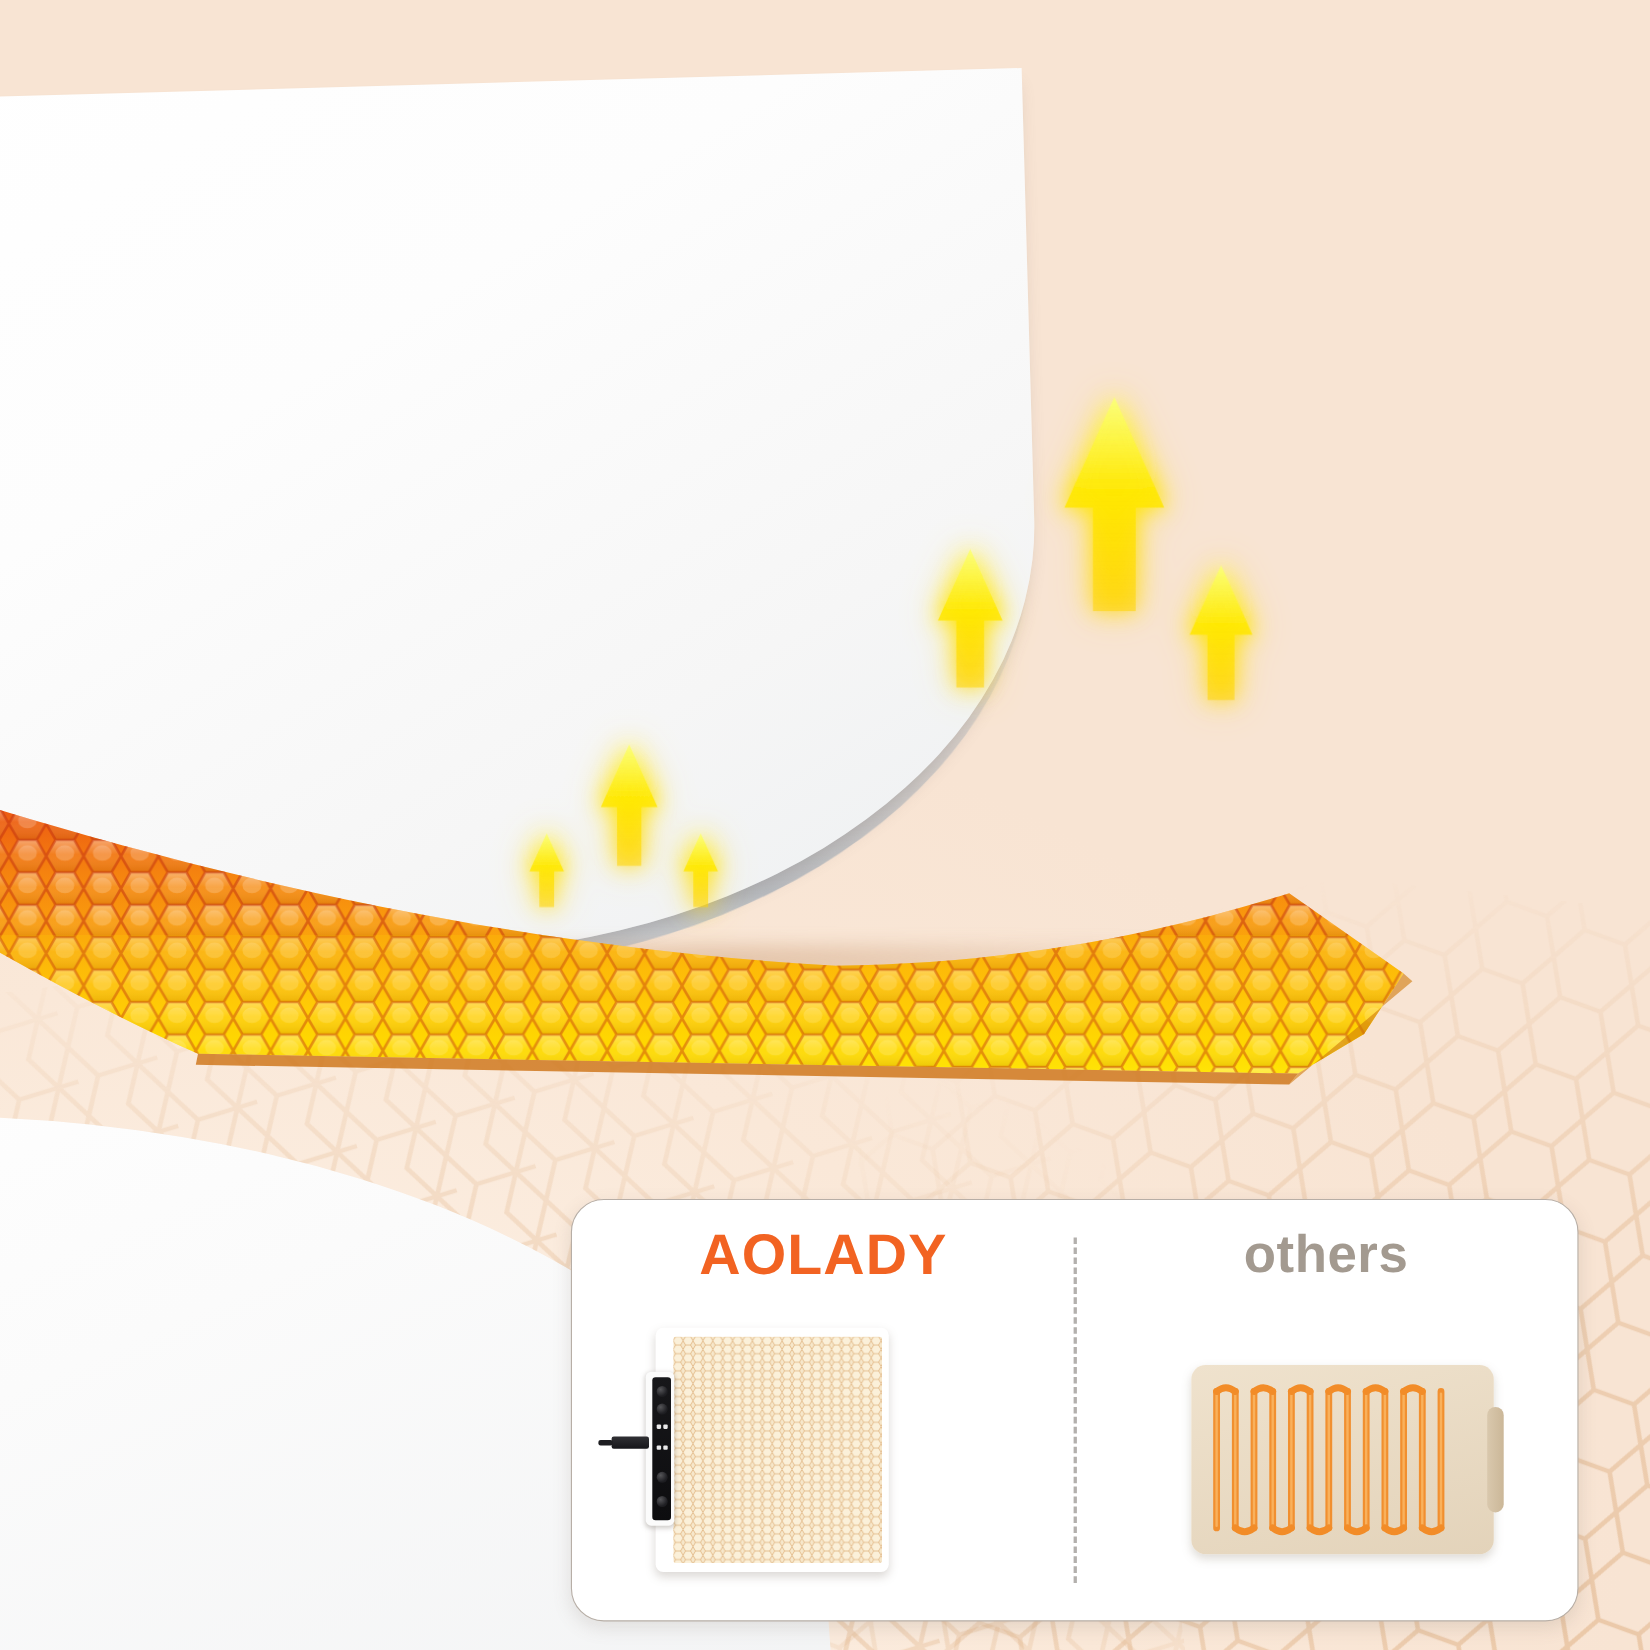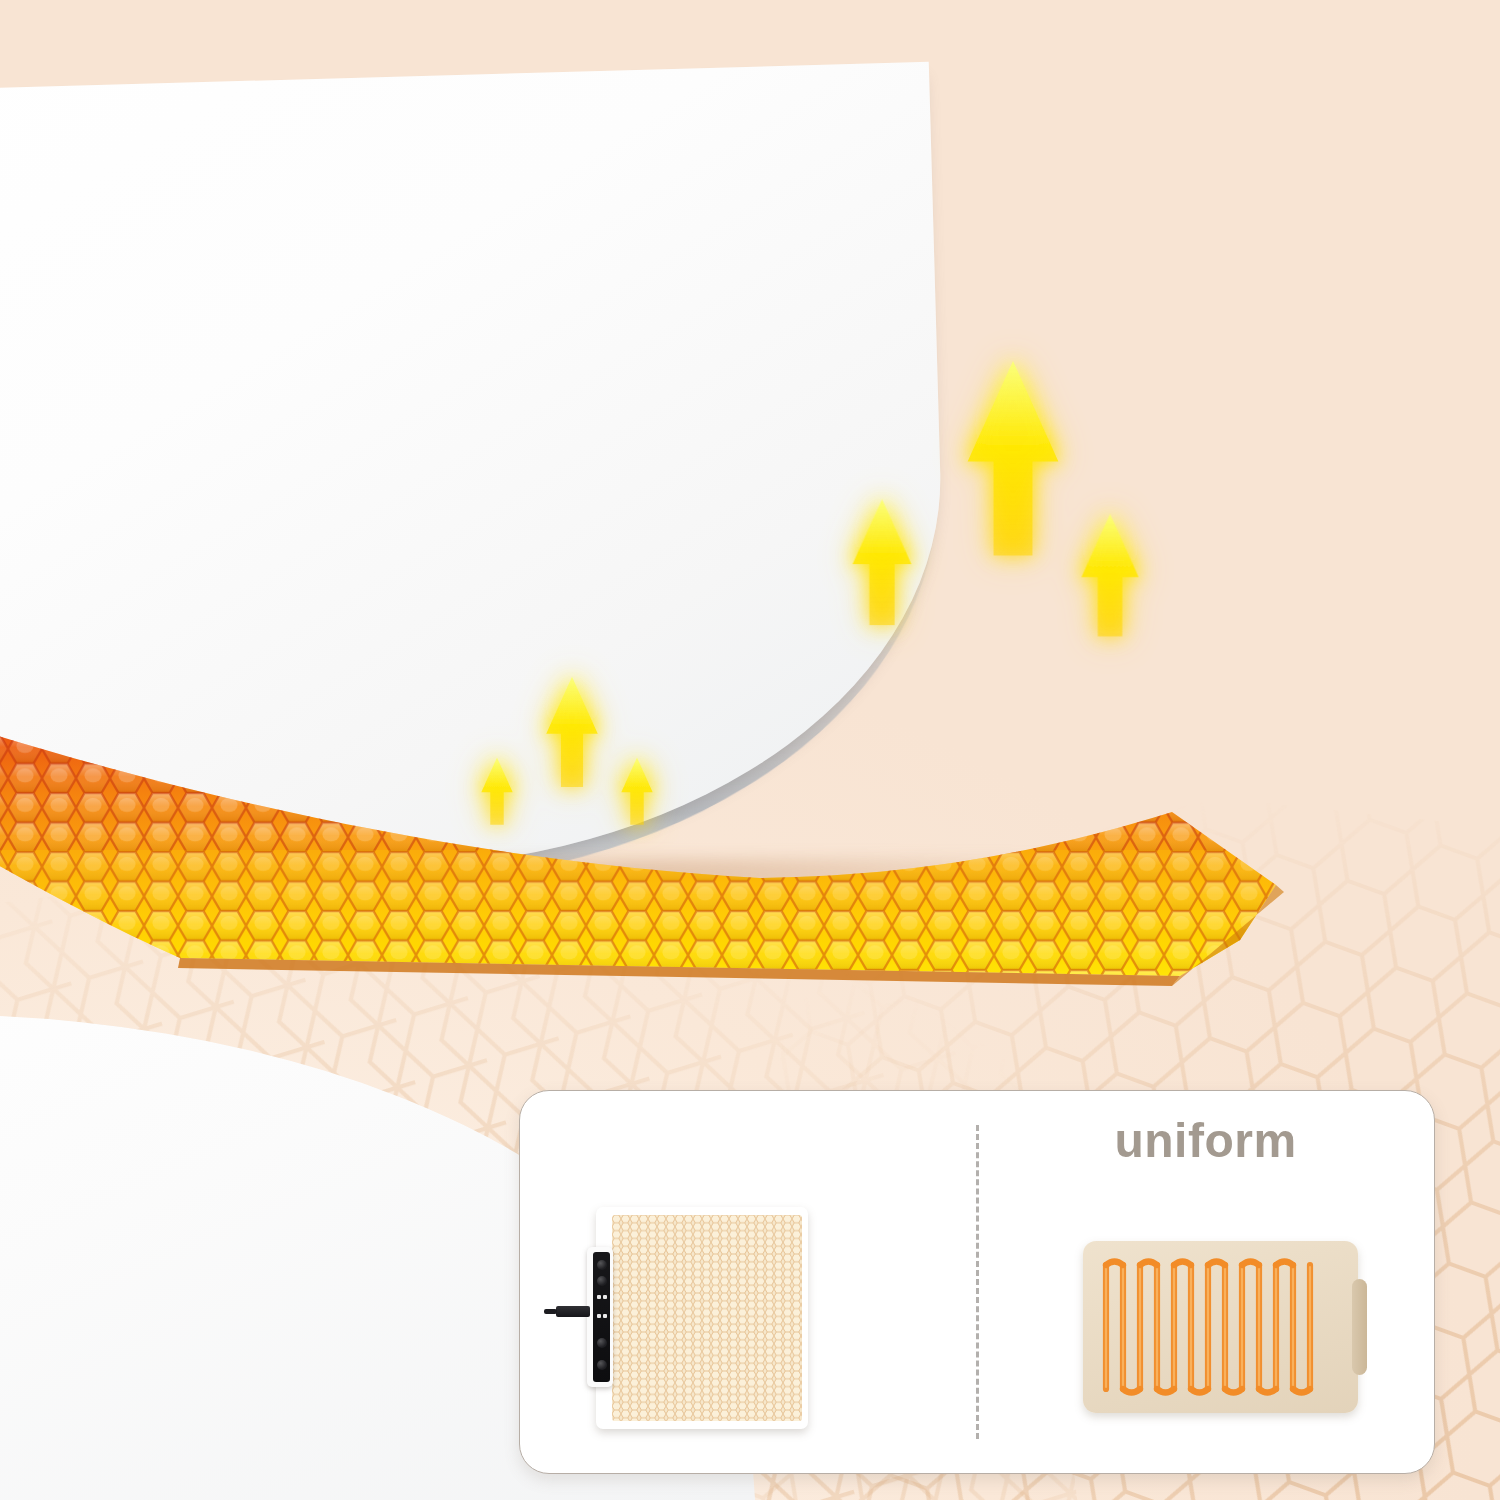--- a/index.html
+++ b/index.html
@@ -288,20 +288,21 @@
   </div>
 
   <div class="sheet2-edge"></div>
   <div class="sheet2"></div>
 
 
   <div class="compare">
     <div class="compare-inner">
 
       <div class="col">
+        <div class="brand-label">AOLADY</div>
 
         <div class="prod-a">
           <div class="prod-a-body"></div>
           <div class="prod-a-hc">
             <svg width="100%" height="100%" viewBox="0 0 190 206" preserveAspectRatio="none">
               <defs>
                 <pattern id="matHex" width="9" height="7.8" patternUnits="userSpaceOnUse">
                   <path d="M2.25 0 L6.75 0 L9 3.9 L6.75 7.8 L2.25 7.8 L0 3.9 Z" fill="#fbf0d9" stroke="#dcab72" stroke-width=".85" stroke-opacity=".75"></path>
                 </pattern>
               </defs>
@@ -319,21 +320,21 @@
               <div class="ctrl-led" style="left:10px;top:62px;"></div>
               <div class="ctrl-btn" style="top:86px;"></div>
               <div class="ctrl-btn" style="top:108px;"></div>
             </div>
           </div>
           <div class="plug"></div>
         </div>
       </div>
 
       <div class="col">
-        <div class="others-label">uniform</div>
+        <div class="others-label">others</div>
 
         <div class="prod-o">
           <div class="prod-o-body"></div>
           <div class="prod-o-tab"></div>
           <div class="coil">
             <svg width="100%" height="100%" viewBox="0 0 228 140" preserveAspectRatio="none">
               <g fill="none" stroke="#f28c28" stroke-width="6.2" stroke-linecap="round" opacity=".95">
                 <path d="M6 8 L6 132"></path>
                   <path d="M23 8 L23 132"></path>
                   <path d="M40 8 L40 132"></path>

